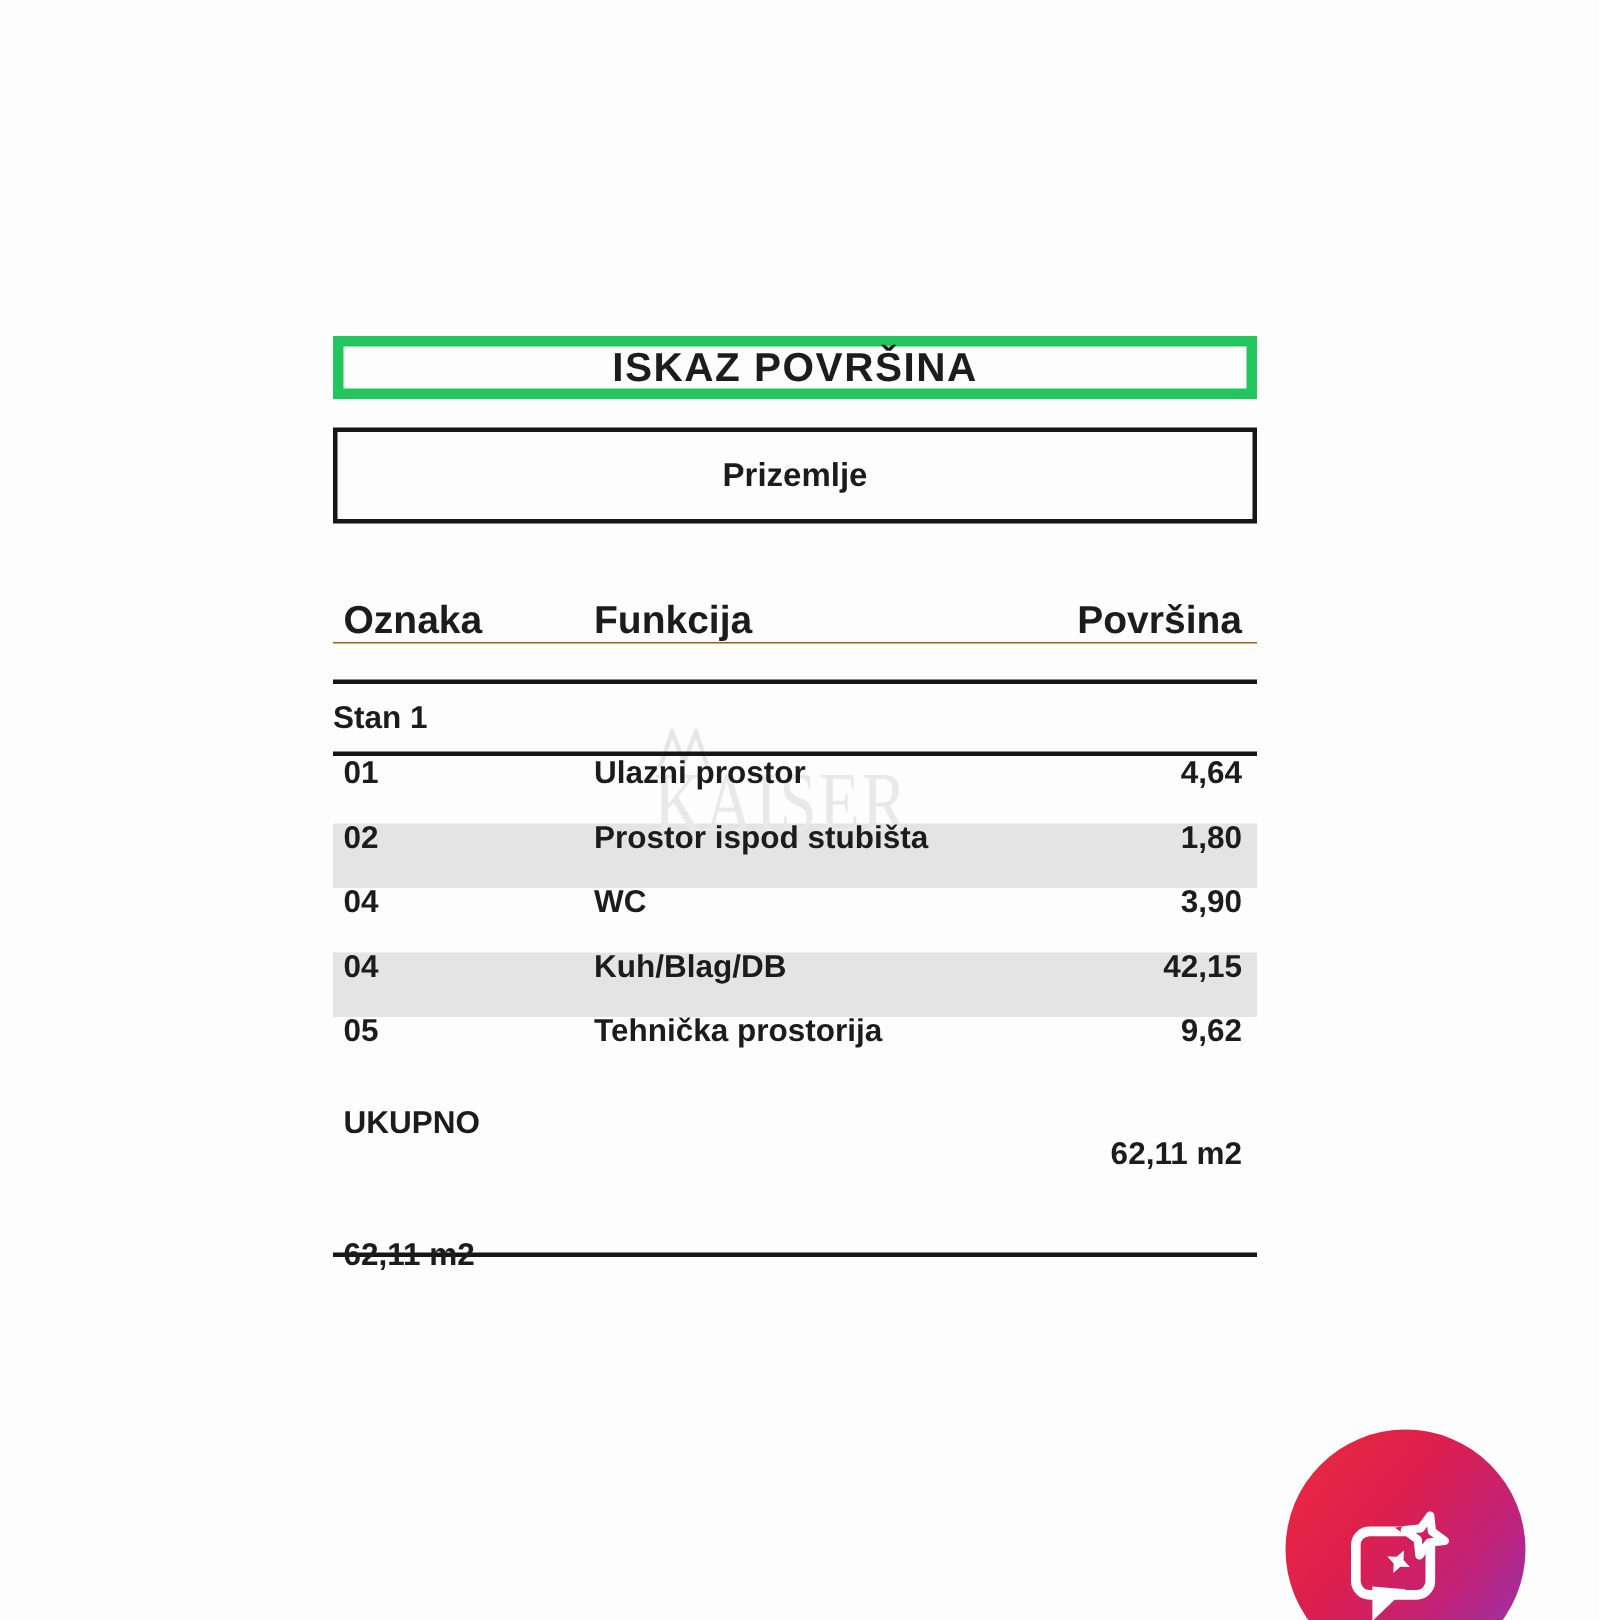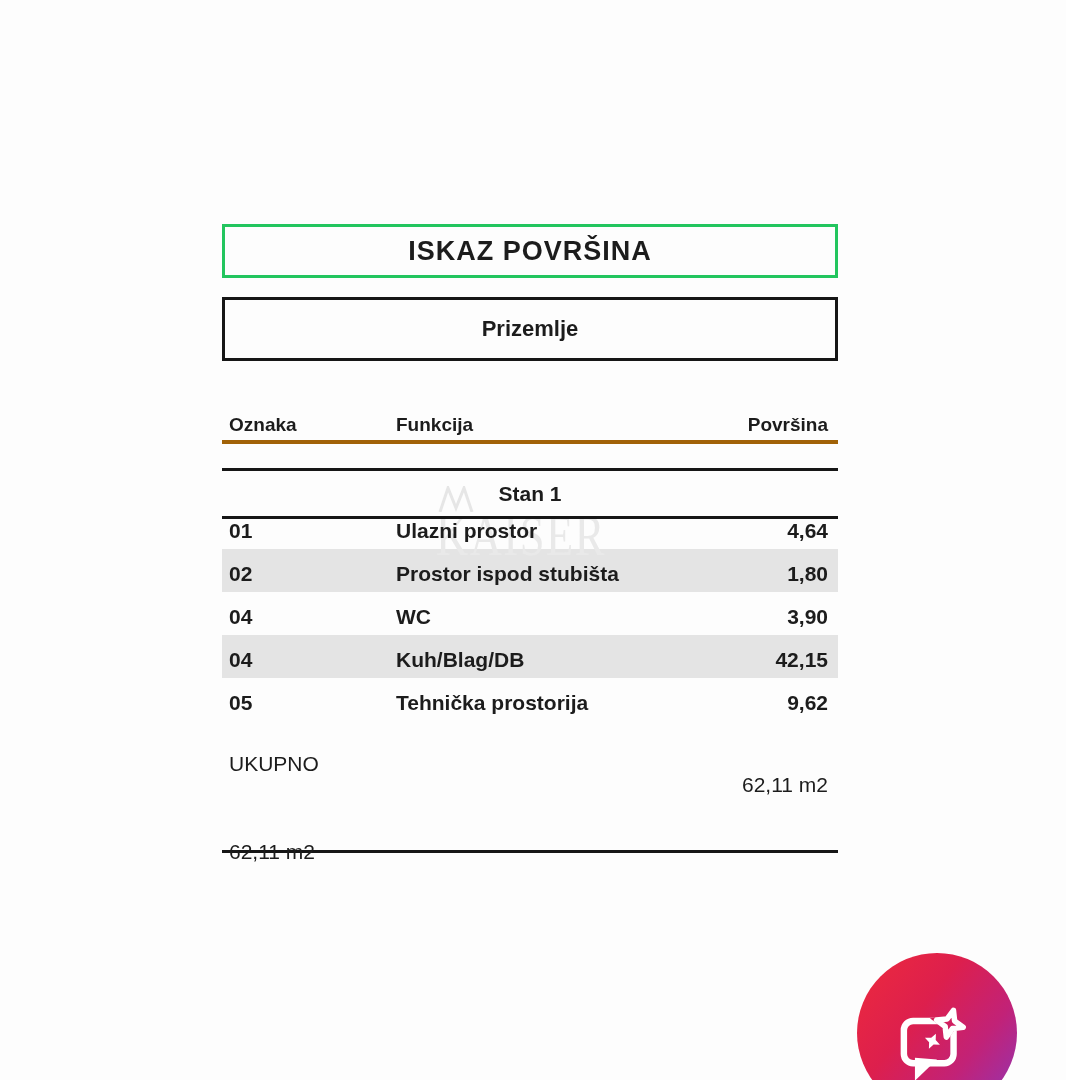--- a/index.html
+++ b/index.html
@@ -41,64 +41,64 @@
     letter-spacing: 2px;
     color: #e9e9e9;
     transform: scaleX(0.78);
     transform-origin: left top;
     margin-top: 21px;
     white-space: nowrap;
   }
   .watermark .wm-glyph { position: absolute; left: 2px; top: 0; }
 
   .title-box {
-    border: 3px solid #22c55e;
-    height: 54px;
+    border: 7px solid #22c55e;
+    height: 42px;
     display: flex; align-items: center; justify-content: center;
     font-size: 27px; font-weight: 800; letter-spacing: 1px;
     margin-bottom: 19px;
     background: transparent;
   }
   .subtitle-box {
     border: 3px solid #161616;
     height: 64px;
     display: flex; align-items: center; justify-content: center;
     font-size: 22px; font-weight: 700;
   }
   .thead {
     margin-top: 49px;
     display: flex;
     line-height: 30px;
-    font-size: 19px; font-weight: 700;
-    border-bottom: 4px solid #a16207;
+    font-size: 26px; font-weight: 700;
+    border-bottom: 1px solid #a16207;
     padding: 0 10px 0 7px;
   }
   .col-oznaka { width: 167px; flex: 0 0 auto; }
   .col-funkcija { flex: 1 1 auto; }
   .col-povrsina { flex: 0 0 auto; text-align: right; min-width: 90px; }
   .section-row {
     margin-top: 24px;
     border-top: 3px solid #161616;
     border-bottom: 3px solid #161616;
     height: 51px;
-    display: flex; align-items: center; justify-content: center;
+    display: flex; align-items: center; 
     font-size: 21px; font-weight: 700;
   }
   .trow {
     display: flex;
     height: 43px;
     font-size: 21px; font-weight: 700;
     padding: 0 10px 0 7px;
     background: transparent;
   }
   .total-row {
     display: flex;
     height: 43px;
     align-items: center;
-    font-size: 21px; font-weight: 400;
+    font-size: 21px; font-weight: 700;
     padding: 0 10px 0 7px;
     gap: 32px;
   }
   .total-row.ukupno { margin-top: 8px; }
   .total-row.sveukupno {
     margin-top: 27px;
     height: 41px;
     border-bottom: 3px solid #161616;
   }
   .total-label { flex: 1 1 auto; }

